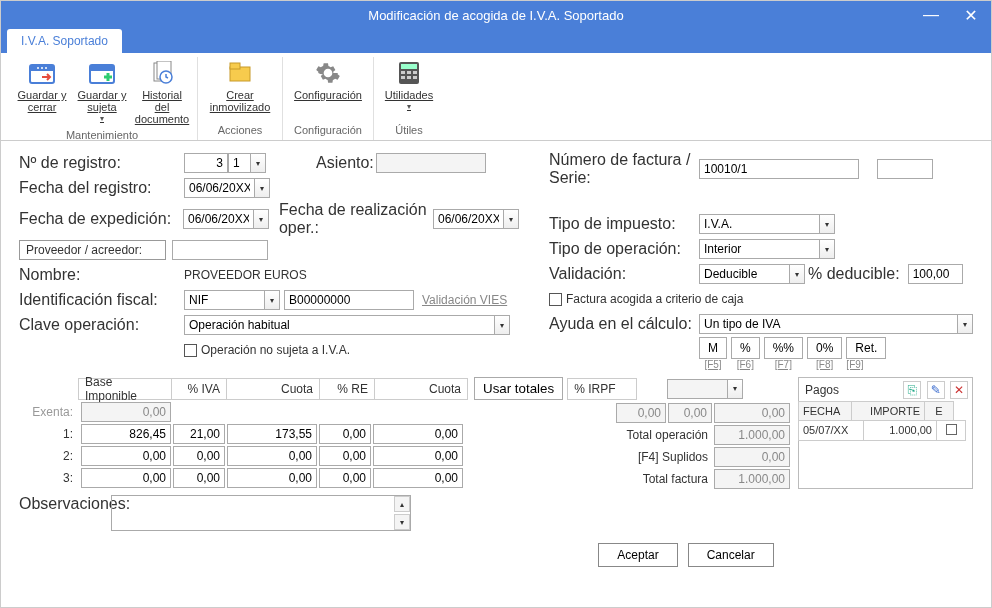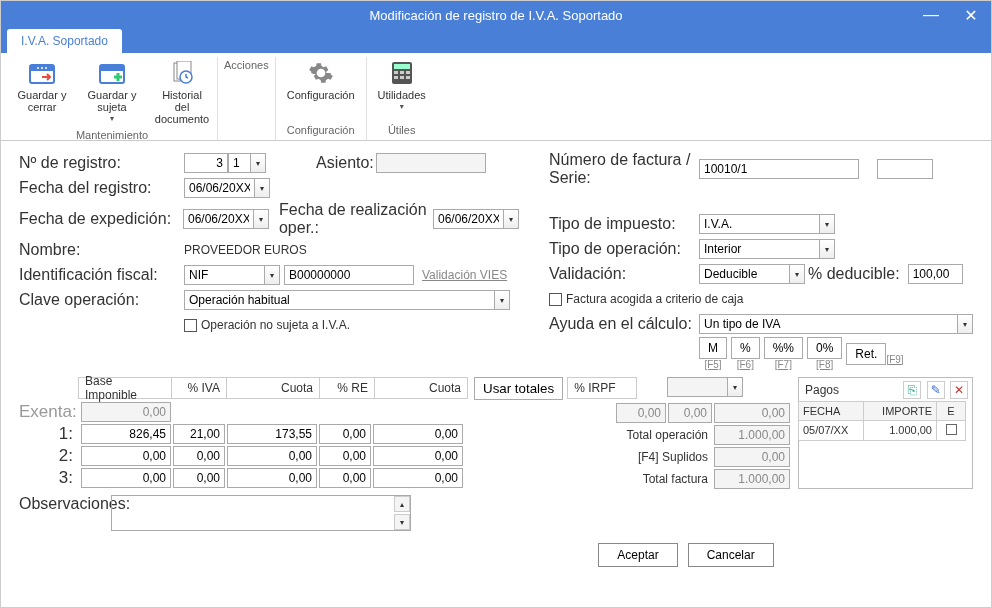--- a/index.html
+++ b/index.html
@@ -4,45 +4,45 @@
 <style>
 * { box-sizing: border-box; margin: 0; padding: 0; }
 body { font-family: "Segoe UI", Tahoma, sans-serif; font-size: 12px; color: #333; background: #fff; width: 992px; height: 608px; overflow: hidden; border: 1px solid #ccc; }
 .titlebar { background: #4a7fd8; color: #fff; height: 28px; display: flex; align-items: center; justify-content: center; position: relative; font-size: 13px; }
 .titlebar .controls { position: absolute; right: 0; top: 0; display: flex; height: 100%; }
 .titlebar .controls span { width: 40px; display: inline-flex; align-items: center; justify-content: center; cursor: pointer; font-size: 16px; }
 .tabstrip { background: #4a7fd8; padding: 0 6px; }
 .tab { display: inline-block; background: #fff; color: #4a7fd8; padding: 5px 14px 5px 14px; font-size: 12px; border-radius: 3px 3px 0 0; cursor: pointer; }
 .ribbon { background: #fff; border-bottom: 1px solid #ccc; display: flex; padding: 4px 6px 0 6px; height: 88px; }
 .ribbon-group { display: flex; flex-direction: column; align-items: center; border-right: 1px solid #e0e0e0; padding: 0 6px; }
-.ribbon-group .buttons { display: flex; gap: 12px; flex: 1; }
+.ribbon-group .buttons { display: flex; gap: 2px; flex: 1; text-decoration: underline; }
 .ribbon-btn { display: flex; flex-direction: column; align-items: center; justify-content: flex-start; width: 58px; padding: 2px 2px; cursor: pointer; text-align: center; font-size: 11px; line-height: 12px; }
 .ribbon-btn .ico { width: 32px; height: 28px; display: flex; align-items: center; justify-content: center; margin-bottom: 2px;}
 .ribbon-btn .dd { font-size: 8px; color: #555; }
 .group-label { font-size: 11px; color: #666; padding: 2px 0 4px 0; }
 .form-area { padding: 10px 18px; }
 .row { display: flex; align-items: center; min-height: 24px; margin-bottom: 1px; }
 .lab { font-size: 16px; color: #333; }
 input[type=text], select, .textbox { border: 1px solid #aaa; height: 20px; padding: 0 4px; font-size: 12px; background: #fff; }
 .textbox.right { text-align: right; }
 .chk { display: inline-flex; align-items: center; gap: 4px; }
 .chk .box { width: 13px; height: 13px; border: 1px solid #555; display: inline-flex; align-items: center; justify-content: center; font-size: 10px; line-height: 10px; cursor: pointer; }
 .dd-combo { display: inline-flex; }
 .dd-combo input { border-right: none; }
 .dd-combo .arrow { width: 16px; height: 20px; border: 1px solid #aaa; background: linear-gradient(#fff,#eee); display: inline-flex; align-items: center; justify-content: center; font-size: 8px; cursor: pointer; }
 .boxed-label { border: 1px solid #999; padding: 2px 6px; background: #fff; }
 .link { color: #4a7fd8; text-decoration: underline; cursor: pointer; }
 .helper-btn { border: 1px solid #aaa; height: 22px; padding: 0 8px; background: #fff; cursor: pointer; font-size: 12px; }
 .helper-key { font-size: 10px; color: #888; text-decoration: underline; text-align: center; }
 .grid-area { margin-top: 6px; display: flex; }
 .grid-left { flex: 1; }
-.grid-head, .grid-row { display: flex; }
+.grid-head, .grid-row { display: flex; align-items: center; }
 .grid-head .hcell { height: 22px; border: 1px solid #ccc; background: #fff; display: flex; align-items: center; justify-content: flex-end; padding: 0 6px; font-size: 12px; margin-left: -1px;}
 .grid-row { margin-top: 2px; }
-.grid-row .lcell { width: 60px; text-align: right; padding-right: 6px; font-size: 17px; color: #333;}
+.grid-row .lcell { width: 60px; text-align: right; padding-right: 6px; font-size: 12px; color: #333;}
 .grid-row input { text-align: right; margin-left: 2px; }
 .use-totals { border: 1px solid #aaa; padding: 3px 8px; background: #fff; cursor: pointer; }
 .totals-col { display: flex; flex-direction: column; gap: 2px; margin-top: 2px; }
 .totals-col .trow { display: flex; gap: 2px; justify-content: flex-end; }
 .totals-col .tlab { width: 110px; text-align: right; padding-right: 4px; font-size: 12px; height:20px; display:flex; align-items:center; justify-content:flex-end;}
 .totals-col input { text-align: right; }
 .pagos-panel { border: 1px solid #bbb; width: 175px; margin-left: 8px; position: relative; }
 .pagos-head { display: flex; align-items: center; justify-content: space-between; padding: 3px 4px 3px 6px; }
 .pagos-icons span { cursor: pointer; margin-left: 2px; width:18px; height:18px; display:inline-flex; align-items:center; justify-content:center; border:1px solid #ccc; font-size:12px;}
 .pagos-table { width: 100%; }
@@ -55,21 +55,21 @@
 .obs-box .scroll-up { top: 0; } .obs-box .scroll-dn { bottom: 0; }
 .dlg-buttons { display: flex; gap: 10px; justify-content: center; margin-top: 12px; margin-left: 380px;}
 .dlg-buttons button { border: 1px solid #888; background: #fff; padding: 4px 18px; cursor: pointer; font-size: 12px;}
 .sel-highlight { background: #3399ff; color: #fff; }
 .textbox[disabled], input[disabled]{ background:#f4f4f4; color:#888;}
 </style>
 </head>
 <body>
 
 <div class="titlebar">
-  <span>Modificación de registro de I.V.A. Soportado</span>
+  <span>Modificación de acogida de I.V.A. Soportado</span>
   <div class="controls">
     <span>—</span>
     <span>✕</span>
   </div>
 </div>
 
 <div class="tabstrip">
   <div class="tab">I.V.A. Soportado</div>
 </div>
 
@@ -110,20 +110,31 @@
               <circle cx="18" cy="16" r="6" fill="#fff" stroke="#4a7fd8" stroke-width="1.5"></circle>
               <path d="M18 13 v3 l2 1" stroke="#4a7fd8" stroke-width="1.5" fill="none"></path>
             </svg>
           </span>
         <span>Historial del documento</span>
       </div>
     </div>
     <div class="group-label">Mantenimiento</div>
   </div>
   <div class="ribbon-group">
+    <div class="buttons">
+      <div class="ribbon-btn" style="width:72px">
+        <span class="ico">
+            <svg width="28" height="24">
+              <rect x="4" y="6" width="20" height="14" fill="#f7cb4d" stroke="#c79a2a"></rect>
+              <rect x="4" y="2" width="10" height="6" fill="#f7cb4d" stroke="#c79a2a"></rect>
+            </svg>
+          </span>
+        <span>Crear inmovilizado</span>
+      </div>
+    </div>
     <div class="group-label">Acciones</div>
   </div>
   <div class="ribbon-group">
     <div class="buttons">
       <div class="ribbon-btn" style="width:78px">
         <span class="ico">
             <svg width="26" height="26" viewBox="0 0 24 24">
               <path fill="#888" d="M12 8a4 4 0 100 8 4 4 0 000-8zm9 4a7 7 0 01-.1 1.2l2 1.6-2 3.4-2.4-1a7 7 0 01-2 1.2l-.4 2.6h-4l-.4-2.6a7 7 0 01-2-1.2l-2.4 1-2-3.4 2-1.6A7 7 0 013 12a7 7 0 01.1-1.2l-2-1.6 2-3.4 2.4 1a7 7 0 012-1.2L8 3h4l.4 2.6a7 7 0 012 1.2l2.4-1 2 3.4-2 1.6c.1.4.2.8.2 1.2z"></path>
             </svg>
           </span>
@@ -182,20 +193,25 @@
             <input type="text" style="width: 70px;" value="06/06/20XX">
             <span class="arrow">▾</span>
           </div>
         <span class="lab" style="margin-left:10px; width:155px">Fecha de realización oper.:</span>
         <div class="dd-combo">
             <input type="text" style="width: 70px;" value="06/06/20XX">
             <span class="arrow">▾</span>
           </div>
       </div>
       <div class="row">
+        <span class="boxed-label" style="width:147px; display:inline-block">Proveedor / acreedor:</span>
+        <span style="width:6px"></span>
+        <input type="text" class="sel-highlight" style="width: 96px;" value="4000000000">
+      </div>
+      <div class="row">
         <span class="lab" style="width:165px">Nombre:</span>
         <span>PROVEEDOR EUROS</span>
       </div>
       <div class="row">
         <span class="lab" style="width:165px">Identificación fiscal:</span>
         <div class="dd-combo">
             <input type="text" style="width: 80px;" value="NIF">
             <span class="arrow">▾</span>
           </div>
         <input type="text" style="width: 130px; margin-left: 4px;" value="B00000000">
@@ -270,21 +286,21 @@
             <span class="helper-key">[F6]</span>
           </div>
         <div style="display:flex;flex-direction:column;align-items:center">
             <button class="helper-btn">%%</button>
             <span class="helper-key">[F7]</span>
           </div>
         <div style="display:flex;flex-direction:column;align-items:center">
             <button class="helper-btn">0%</button>
             <span class="helper-key">[F8]</span>
           </div>
-        <div style="display:flex;flex-direction:row;align-items:flex-end">
+        <div style="display:flex;flex-direction:column;align-items:flex-start">
             <button class="helper-btn">Ret.</button>
             <span class="helper-key">[F9]</span>
           </div>
       </div>
     </div>
   </div>
 
   <div class="grid-area">
     <div class="grid-left">
       <div class="grid-head">
@@ -358,21 +374,21 @@
       <div class="pagos-head">
         <span>Pagos</span>
         <span class="pagos-icons">
           <span style="color:#2a8">⎘</span>
           <span style="color:#36c">✎</span>
           <span style="color:#c33">✕</span>
         </span>
       </div>
       <div class="pagos-table">
         <div class="prow">
-          <div class="pcell ph" style="width:66px">FECHA</div>
+          <div class="pcell ph" style="width:54px">FECHA</div>
           <div class="pcell ph" style="width:74px; text-align:right">IMPORTE</div>
           <div class="pcell ph" style="width:30px; text-align:center">E</div>
         </div>
         <div class="prow">
           <div class="pcell" style="width:66px">05/07/XX</div>
           <div class="pcell" style="width:74px; text-align:right">1.000,00</div>
           <div class="pcell" style="width:30px; text-align:center"><span class="box" style="width:11px;height:11px;border:1px solid #666;display:inline-block"></span></div>
         </div>
       </div>
     </div>

